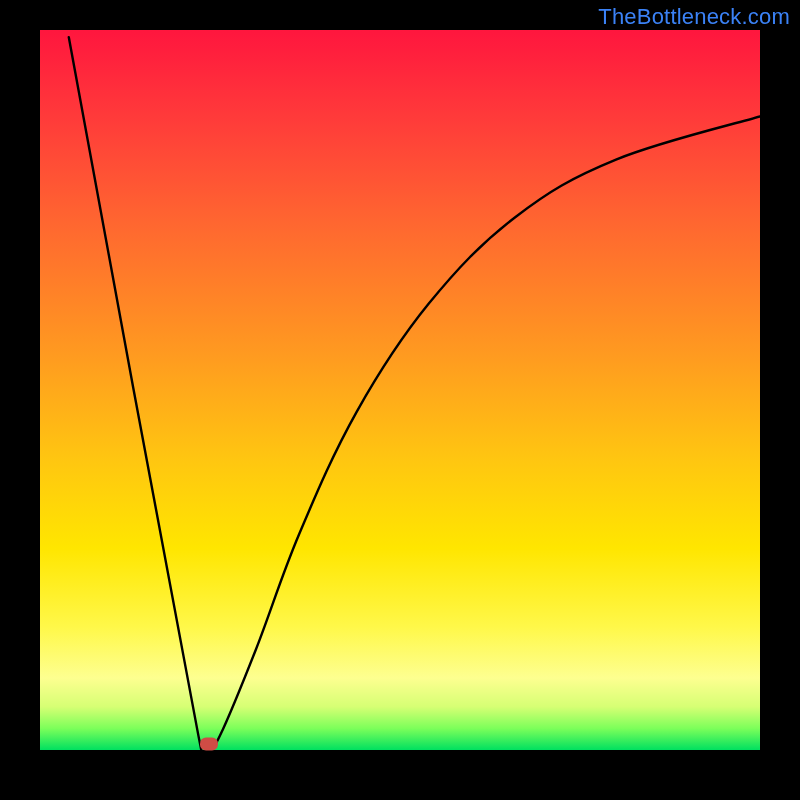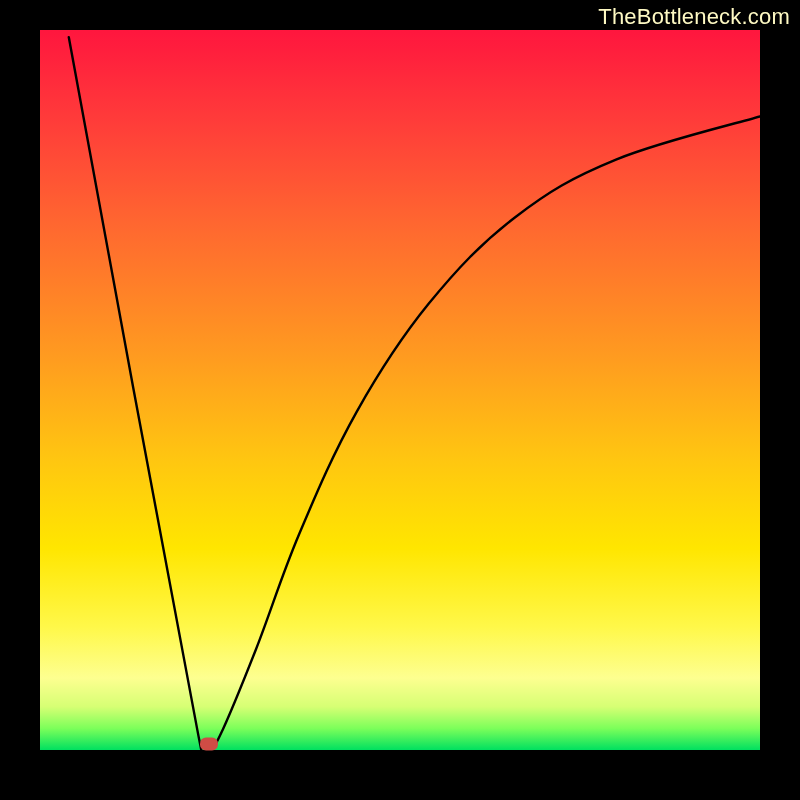--- a/index.html
+++ b/index.html
@@ -33,21 +33,21 @@
       #fff84a 83%,
       #fdff90 90%,
       #d6ff74 94%,
       #7cff5a 97%,
       #00e060 100%);
   }
   .watermark {
     position: absolute;
     top: 4px;
     right: 10px;
-    color: #fef9c3;
+    color: #3b82f6;
     font-size: 22px;
     letter-spacing: 0.2px;
     font-weight: 500;
     user-select: none;
   }
   .curve {
     position: absolute;
     left: 0;
     top: 0;
     width: 720px;

